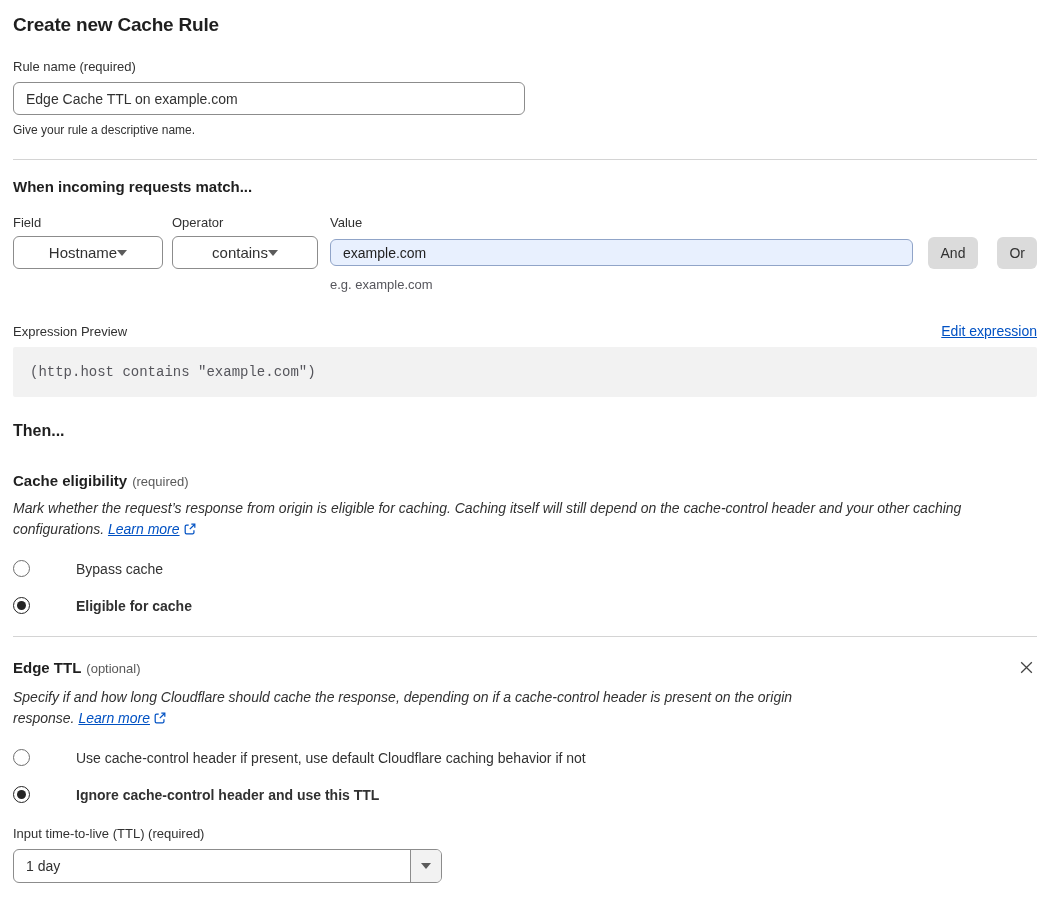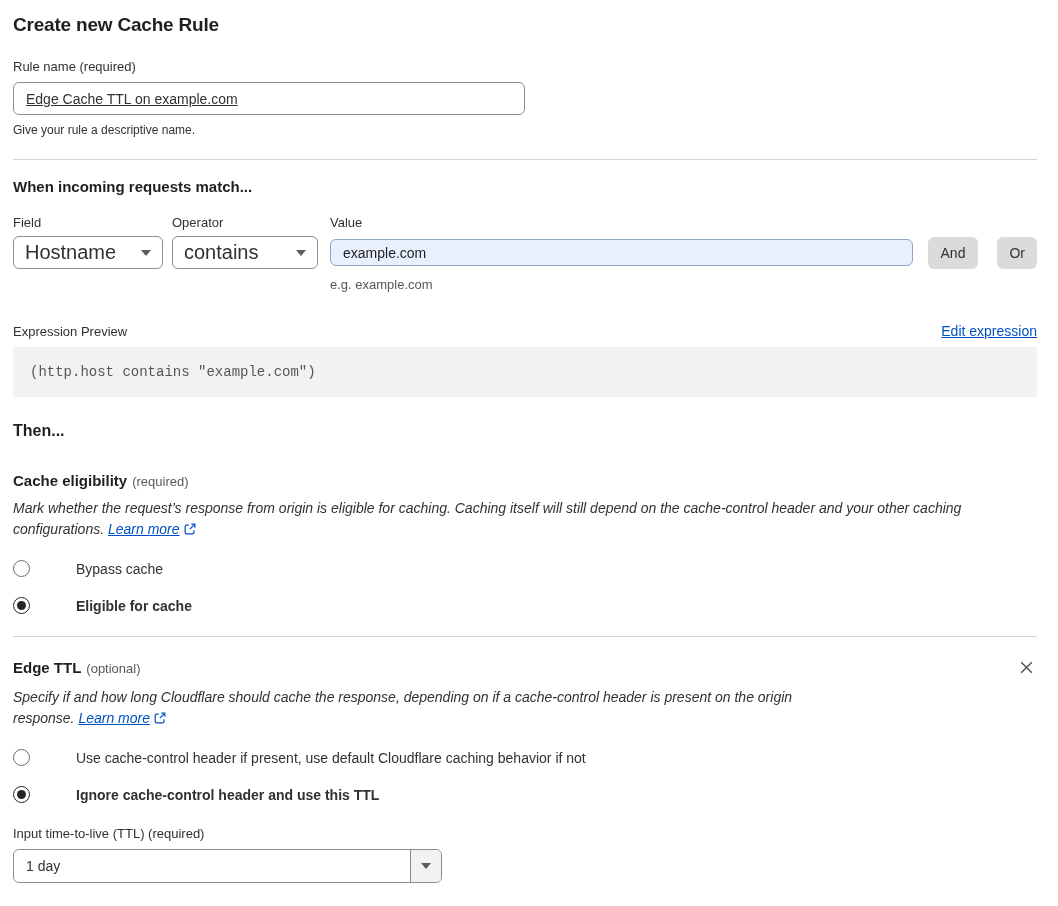--- a/index.html
+++ b/index.html
@@ -11,37 +11,37 @@
   }
   .container { padding: 14px 21px 0 13px; }
 
   .page-title { font-size: 19px; font-weight: 700; margin: 0; color: #1f1f1f; letter-spacing: -0.2px; }
 
   .field-label { display: block; font-size: 13px; margin-top: 23px; color: #313131; }
   .text-input {
     display: block; margin-top: 8px; width: 512px; height: 33px;
     border: 1px solid #8c8c8c; border-radius: 6px; padding: 0 12px;
     font-size: 14px; color: #313131; font-family: "Liberation Sans", sans-serif;
-    outline: none; background: #fff; text-decoration: underline;
+    outline: none; background: #fff;
   }
   .helper { font-size: 12px; margin-top: 8px; color: #313131; }
 
   .divider { border: none; border-top: 1px solid #d4d4d4; margin: 22px 0 0 0; }
 
   .section-heading { font-size: 15px; font-weight: 700; margin: 18px 0 0 0; color: #1f1f1f; }
   .then-heading { font-size: 16px; margin-top: 25px; }
 
   .builder-labels { display: flex; margin-top: 20px; font-size: 13px; }
   .builder-labels .lbl-field { width: 159px; }
   .builder-labels .lbl-operator { width: 158px; }
   .builder-row { display: flex; align-items: center; margin-top: 6px; }
   .select-box {
     height: 33px; border: 1px solid #8c8c8c; border-radius: 6px; background: #fff;
-    display: flex; align-items: center; justify-content: space-between;
-    padding: 0 11px; font-size: 20px; cursor: pointer;
+    display: flex; align-items: center; justify-content: center;
+    padding: 0 11px; font-size: 15px; cursor: pointer;
   }
   .select-field { width: 150px; margin-right: 9px; }
   .select-operator { width: 146px; margin-right: 12px; }
   .caret {
     width: 0; height: 0;
     border-left: 5px solid transparent; border-right: 5px solid transparent;
     border-top: 6px solid #5b5b5b;
   }
   .value-input {
     flex: 1; height: 27px; background: #e8f0fe; border: 1px solid #90a4c8;

